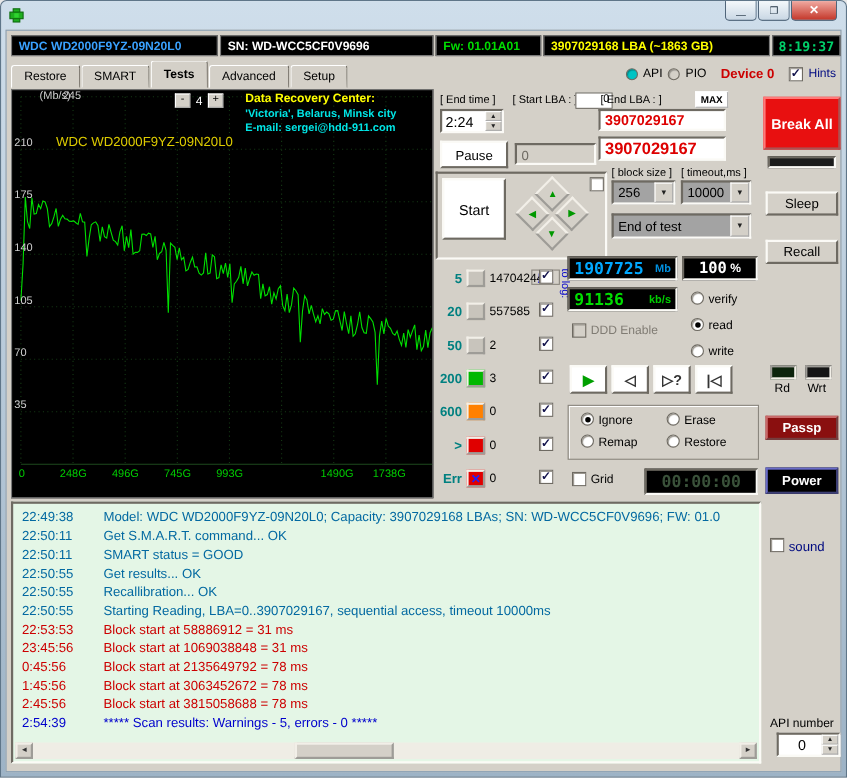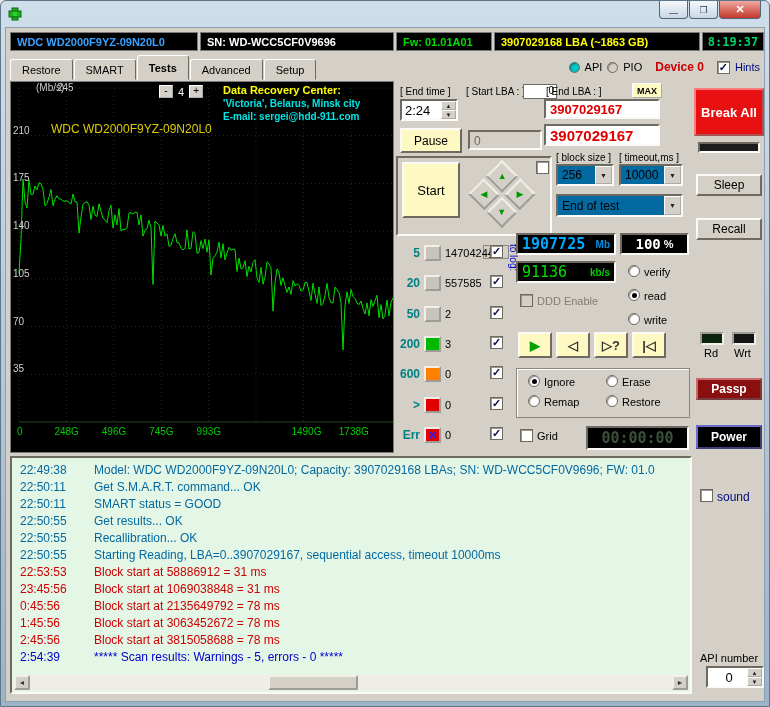--- a/index.html
+++ b/index.html
@@ -69,29 +69,29 @@
   .zbtn{width:14px;height:13px;background:#d4d0c8;border:1px outset #fff;font-size:10px;line-height:10px;
     text-align:center;color:#000;}
   .zval{color:#fff;font-size:11px;padding:0 3px;}
   .promo{position:absolute;left:212px;top:2px;width:172px;line-height:13px;}
   .promo .l1{color:#ffff00;font-weight:bold;font-size:11px;}
   .promo .l2,.promo .l3{color:#00e5e5;font-weight:bold;font-size:10px;}
   .drivelabel{position:absolute;left:40px;top:40px;color:#ddcc00;font-size:12px;}
   
   .lbl{font-size:10px;color:#000;white-space:nowrap;}
   .redtext{color:#dd0000;font-weight:bold;}
-  .btn{background:#fef9c3;display:flex;align-items:center;justify-content:center;font-size:12px;}
+  .btn{background:#ffffff;display:flex;align-items:center;justify-content:center;font-size:12px;}
   .spin{display:flex;align-items:center;}
   .spinval{flex:1;padding-left:3px;font-size:13px;}
   .spincol{width:15px;display:flex;flex-direction:column;height:100%;}
   .spinbtn{flex:1;background:#d4d0c8;border:1px outset #fff;font-size:6px;line-height:6px;
     display:flex;align-items:center;justify-content:center;color:#222;}
   .su::after{content:"▲";}
   .sd::after{content:"▼";}
-  .dd{display:flex;align-items:center;background:#0369a1;}
+  .dd{display:flex;align-items:center;background:#a3a3a3;}
   .ddval{flex:1;padding-left:4px;font-size:12px;white-space:nowrap;overflow:hidden;}
   .ddbtn{width:17px;height:100%;background:#d4d0c8;border:1px outset #fff;display:flex;
     align-items:center;justify-content:center;font-size:7px;color:#222;}
   .ddbtn::after{content:"▼";}
   
   .diamond{transform:rotate(45deg);display:grid;grid-template-columns:1fr 1fr;grid-template-rows:1fr 1fr;gap:3px;}
   .dbtn{background:#d4d0c8;border:2px outset #f2efe8;display:flex;align-items:center;justify-content:center;}
   .dbtn span{transform:rotate(-45deg);color:#009800;font-size:9px;}
   .da-up::after{content:"▲";} .da-right::after{content:"▶";} .da-left::after{content:"◀";} .da-down::after{content:"▼";}
   
@@ -334,21 +334,21 @@
 
     <div class="abs blackbox s3 disp" style="left:510px;top:205px;width:100px;height:22px;">
       <span class="mono" style="color:#00a8ff;font-weight:bold;font-size:15px;">1907725</span>
       <span style="color:#0090e0;font-size:10px;font-weight:bold;margin-left:auto;">Mb</span>
     </div>
     <div class="abs blackbox s3 disp" style="left:614px;top:205px;width:69px;height:22px;justify-content:center;">
       <span class="mono" style="color:#fff;font-weight:bold;font-size:14px;">100</span>
       <span style="color:#fff;font-size:11px;font-weight:bold;">%</span>
     </div>
     <div class="abs blackbox s3 disp" style="left:510px;top:233px;width:100px;height:22px;">
-      <span class="mono" style="color:#00dd00;font-weight:normal;font-size:15px;">91136</span>
+      <span class="mono" style="color:#00dd00;font-weight:bold;font-size:15px;">91136</span>
       <span style="color:#00cc00;font-size:10px;font-weight:bold;margin-left:auto;">kb/s</span>
     </div>
 
     <span class="abs cb dis" style="left:514px;top:266px;"></span>
     <span class="abs" style="left:531px;top:267px;color:#807c74;font-size:11px;">DDD Enable</span>
 
     <span class="abs rb" style="left:622px;top:237px;"></span>
     <span class="abs" style="left:638px;top:238px;font-size:11px;">verify</span>
     <span class="abs rb checked" style="left:622px;top:261px;"></span>
     <span class="abs" style="left:638px;top:262px;font-size:11px;">read</span>

